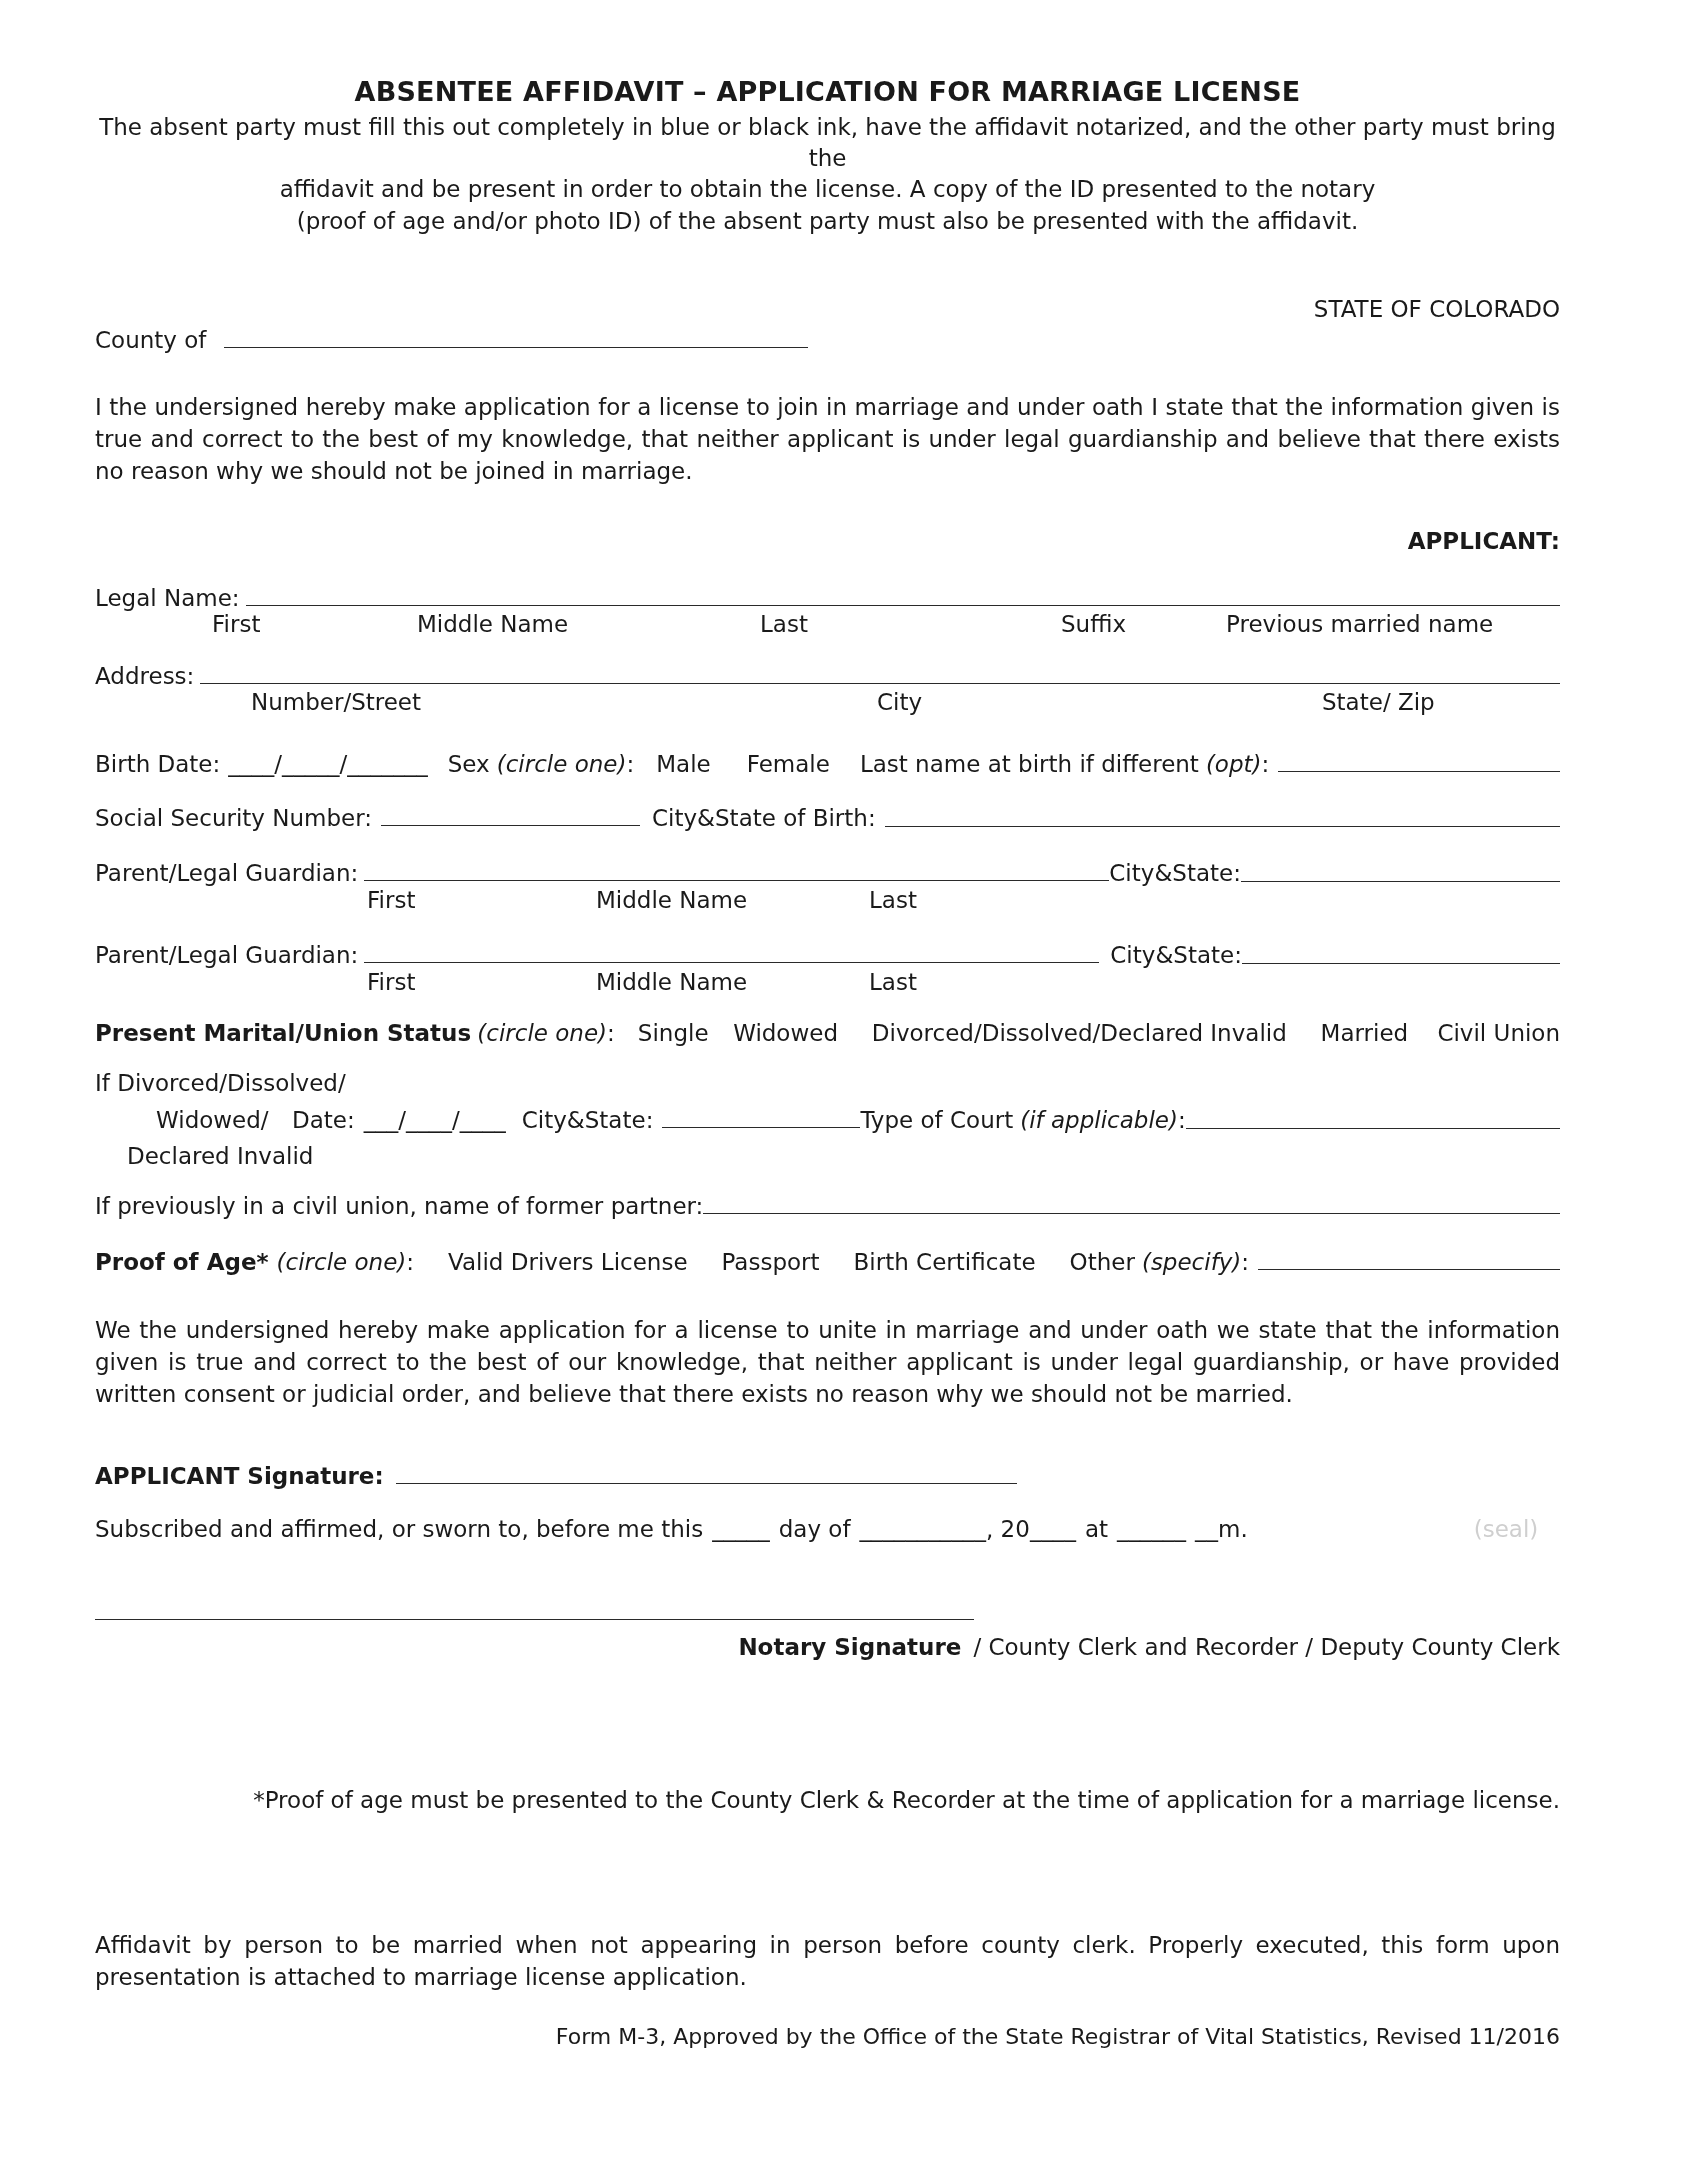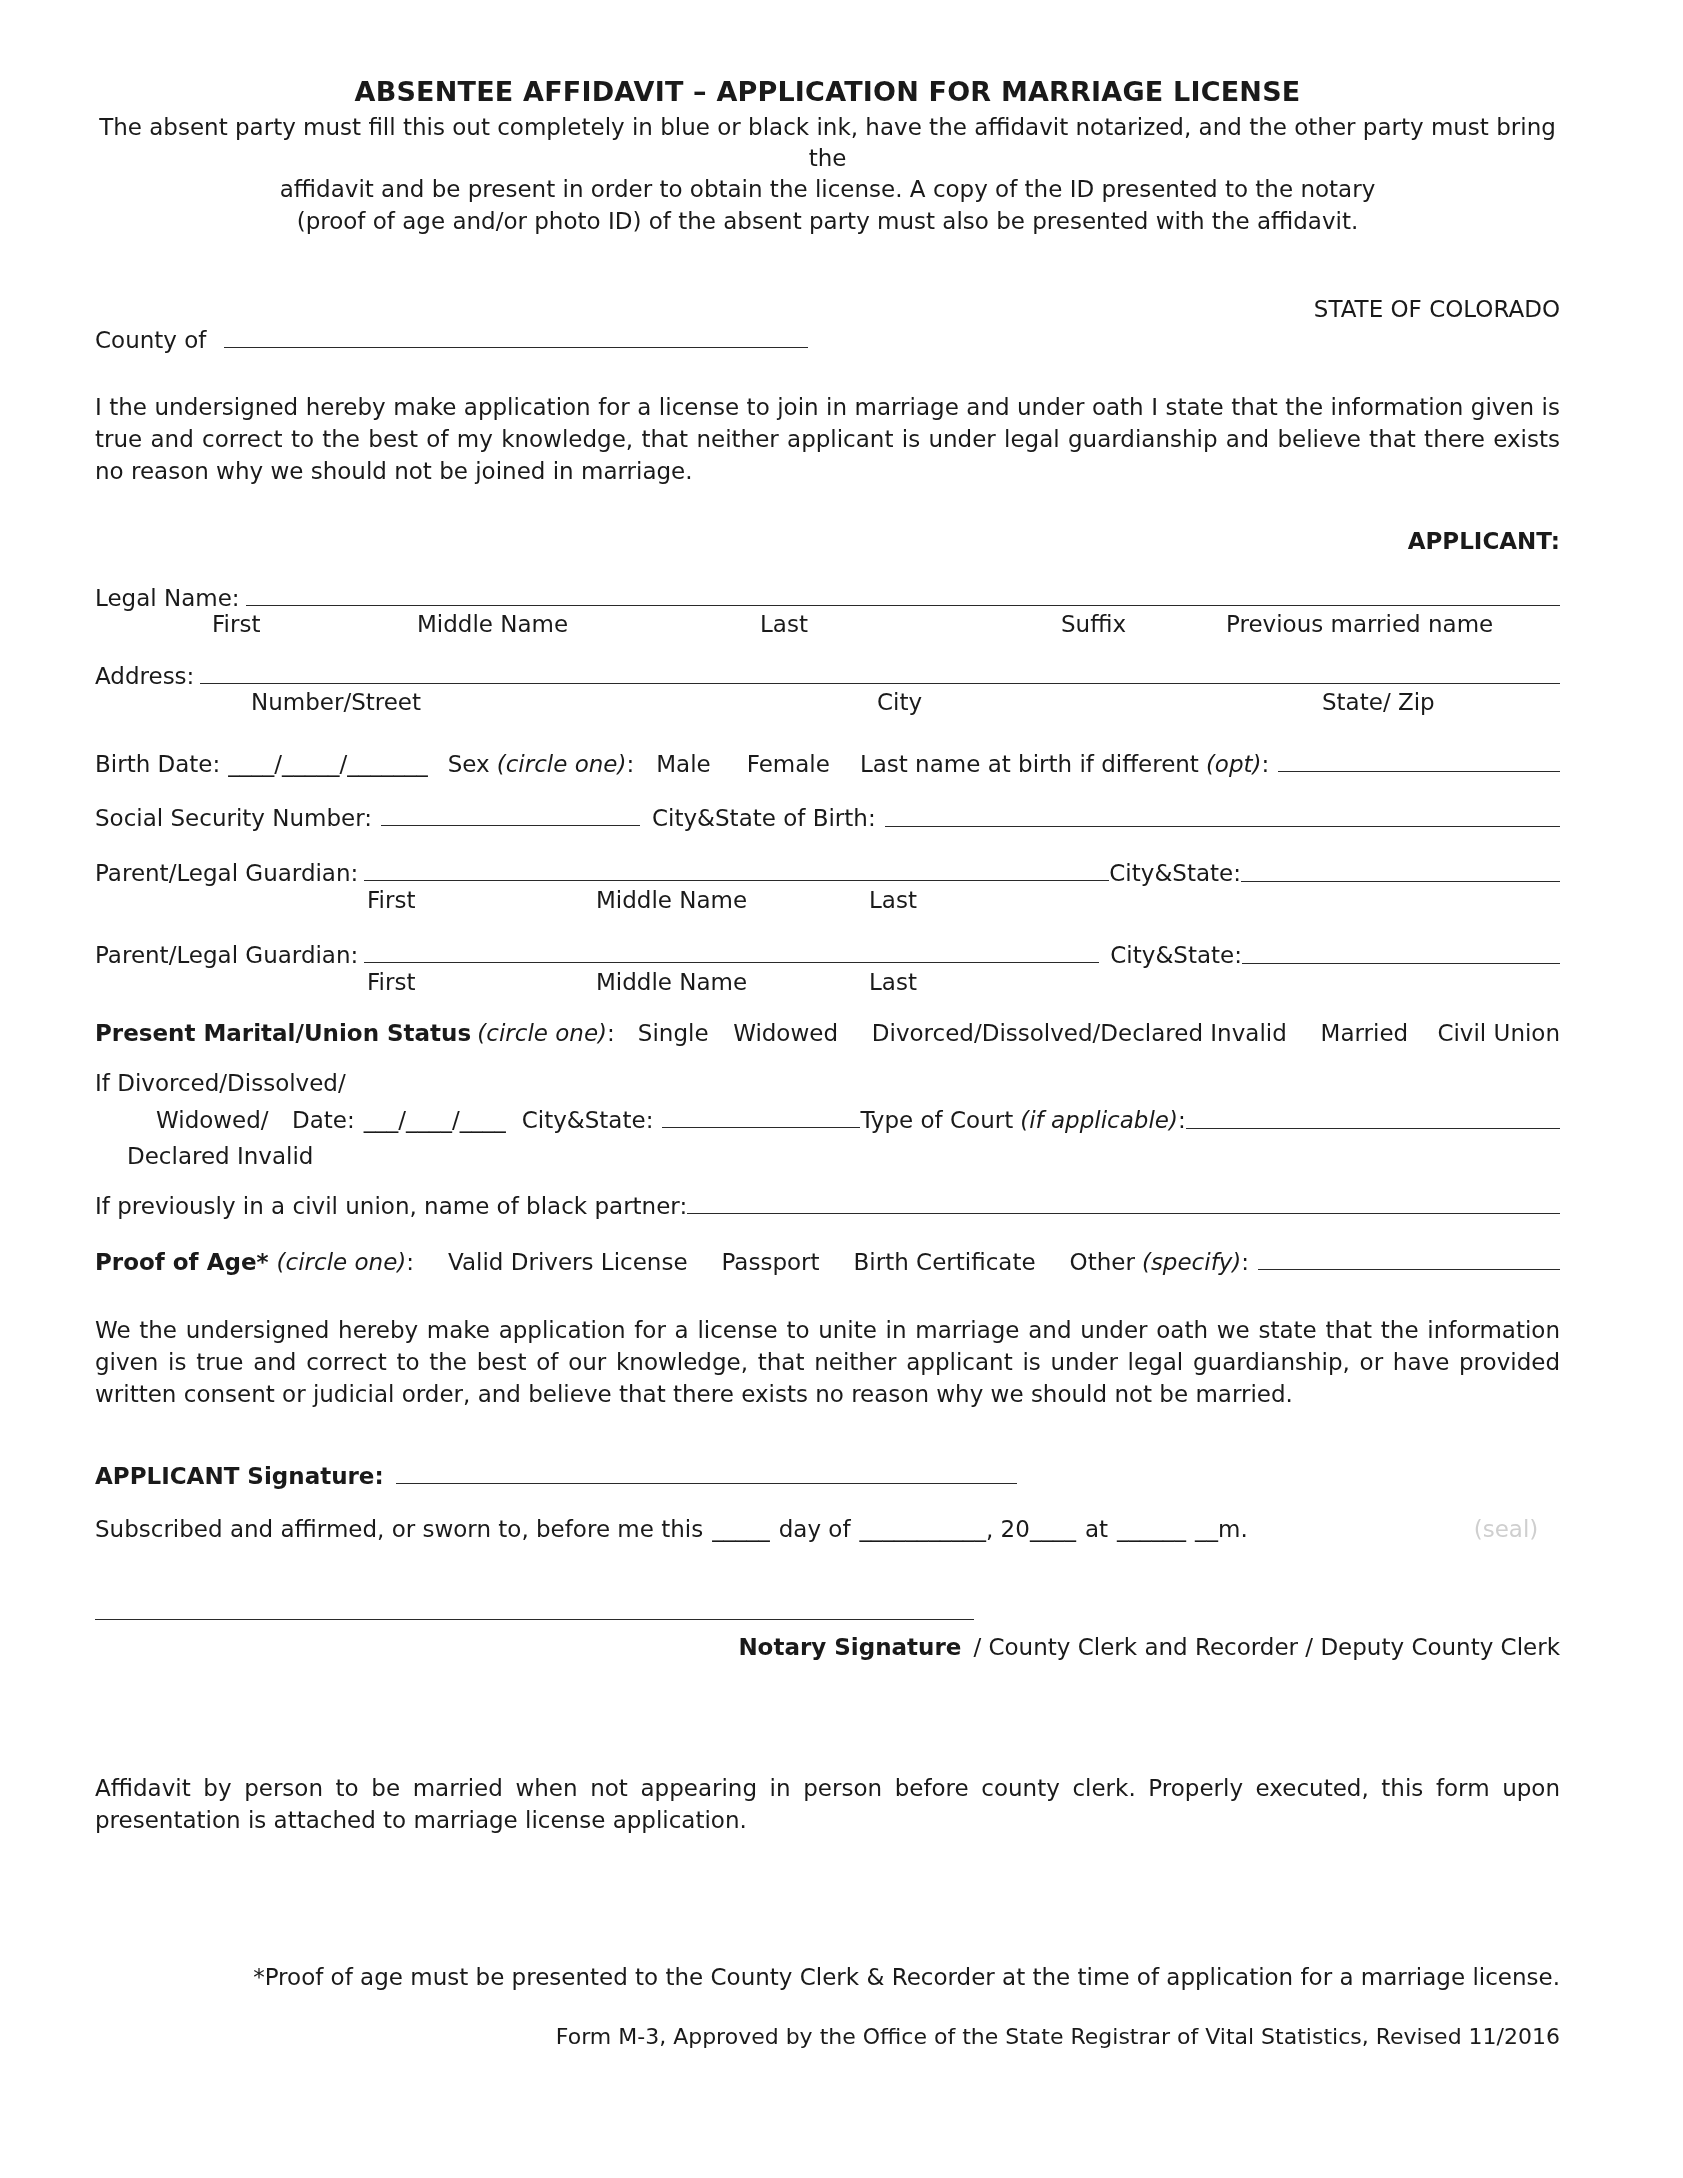--- a/index.html
+++ b/index.html
@@ -237,21 +237,21 @@
         <span class="fixline" style="width:198px; margin-left:9px;"></span>
         <span>Type of Court</span>
         <span class="sp" style="width:7px"></span>
         <span class="ital">(if applicable)</span>
         <span>:</span>
         <span class="fill"></span>
       </div>
     </div>
 
     <div class="row" style="margin-top:20px">
-      <span>If previously in a civil union, name of black partner:</span>
+      <span>If previously in a civil union, name of former partner:</span>
       <span class="fill"></span>
     </div>
 
     <div class="row" style="margin-top:30px">
       <span class="bold">Proof of Age*</span>
       <span class="sp" style="width:8px"></span>
       <span class="ital">(circle one)</span>
       <span>:</span>
       <span class="sp" style="width:34px"></span>
       <span>Valid Drivers License</span>
@@ -296,21 +296,21 @@
 
     <div style="margin-top:77px">
       <div class="fixline" style="width:879px; display:block;"></div>
       <div class="row" style="margin-top:14px; padding-left:40px;justify-content:flex-end;">
         <span class="bold">Notary Signature</span>
         <span class="sp" style="width:12px"></span>
         <span>/ County Clerk and Recorder / Deputy County Clerk</span>
       </div>
     </div>
 
+    <div class="blk" style="margin-top:125px">*Proof of age must be presented to the County Clerk &amp; Recorder at the time of application for a marriage license.</div>
+
     <div class="blk" style="margin-top:113px; text-align:justify;">Affidavit by person to be married when not appearing in person before county clerk. Properly executed, this form upon presentation is attached to marriage license application.</div>
-
-    <div class="blk" style="margin-top:125px">*Proof of age must be presented to the County Clerk &amp; Recorder at the time of application for a marriage license.</div>
 
     <div class="blk" style="margin-top:28px; font-size:22px;">Form M-3, Approved by the Office of the State Registrar of Vital Statistics, Revised 11/2016</div>
 
   </div>
 </div>
 
 
 </body></html>

